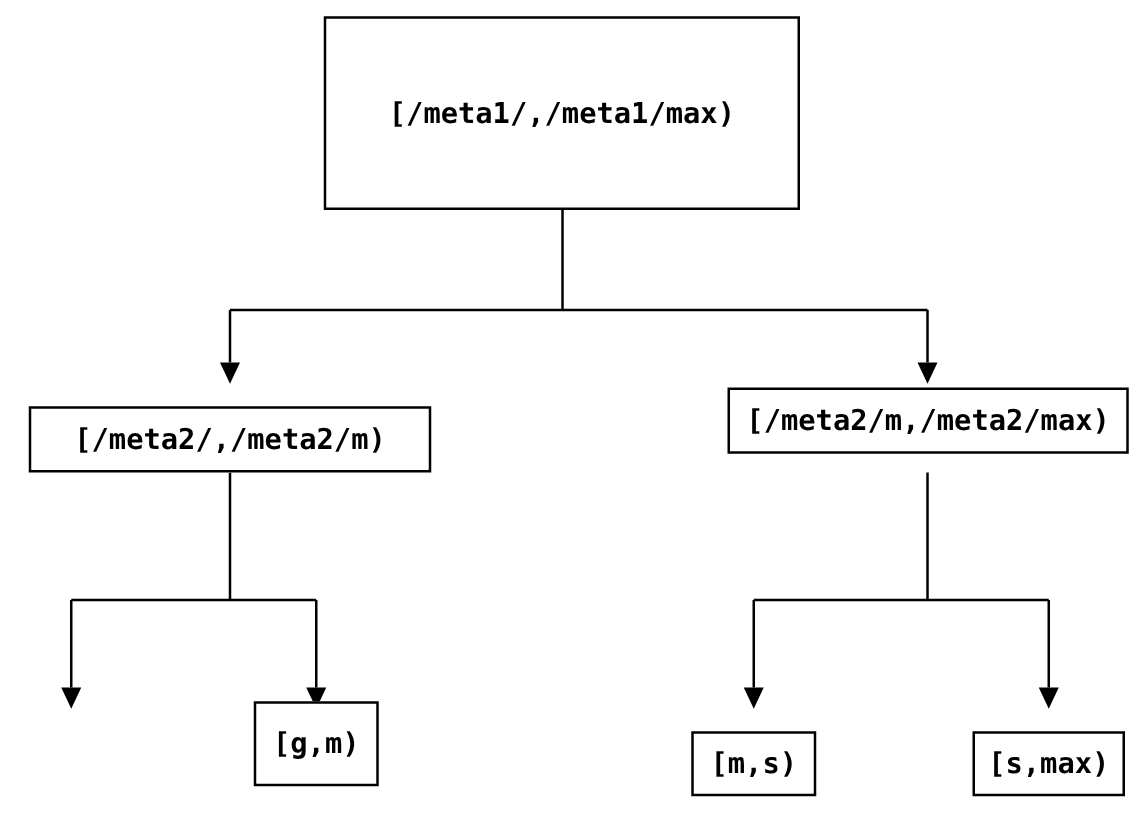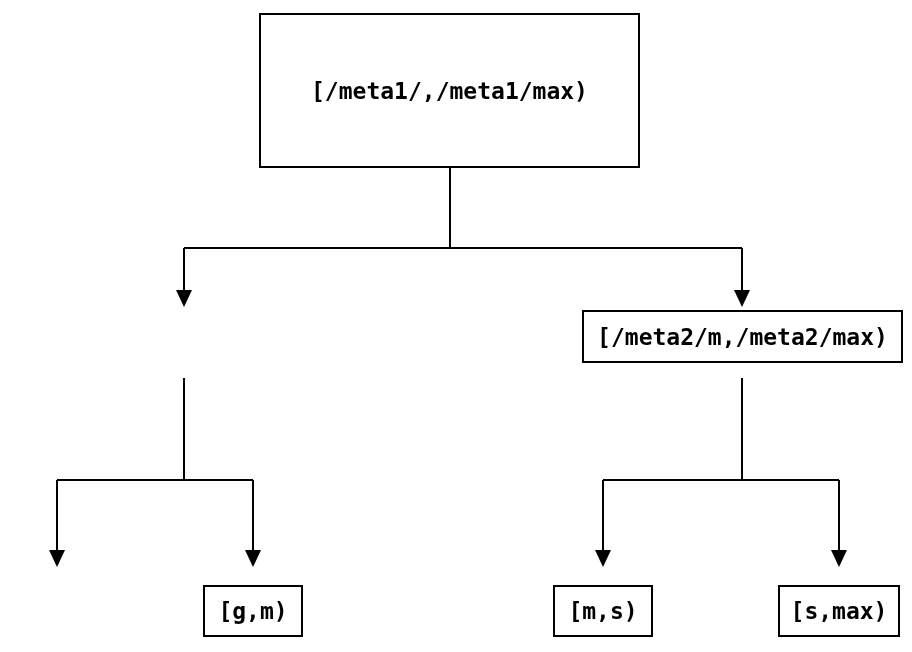--- a/index.html
+++ b/index.html
@@ -32,21 +32,21 @@
     justify-content: center;
     font-size: 23px;
     font-weight: bold;
     color: #000000;
     white-space: nowrap;
   }
   .node-root   { left: 259px; top: 13px;  width: 381px; height: 155px; }
   .node-l      { left: 23px;  top: 325px; width: 322px; height: 53px; }
   .node-r      { left: 582px; top: 310px; width: 321px; height: 53px; }
   .node-ll     { left: 7px;   top: 585px; width: 100px; height: 52px; }
-  .node-lr     { left: 203px; top: 585px; width: 100px; height: 52px; }
+  .node-lr     { left: 203px; top: 561px; width: 100px; height: 68px; }
   .node-rl     { left: 553px; top: 585px; width: 100px; height: 52px; }
   .node-rr     { left: 778px; top: 585px; width: 122px; height: 52px; }
 </style>
 </head>
 <body>
 
 <div class="canvas">
 
   <svg class="edges-layer" width="912" height="652" viewBox="0 0 912 652" xmlns="http://www.w3.org/2000/svg" aria-hidden="true">
 
@@ -75,20 +75,23 @@
       <path d="M839 480 V550"></path>
     </g>
     <polygon points="595,550 611,550 603,567" fill="#000000"></polygon>
     <polygon points="831,550 847,550 839,567" fill="#000000"></polygon>
   </svg>
 
   <div class="node node-root">
     <span>[/meta1/,/meta1/max)</span>
   </div>
 
+  <div class="node node-l">
+    <span>[/meta2/,/meta2/m)</span>
+  </div>
 
   <div class="node node-r">
     <span>[/meta2/m,/meta2/max)</span>
   </div>
 
 
   <div class="node node-lr">
     <span>[g,m)</span>
   </div>
 

